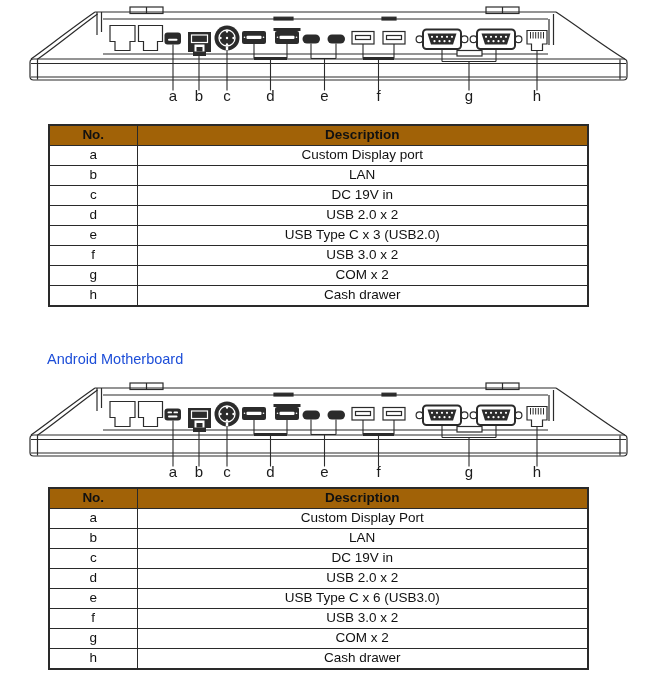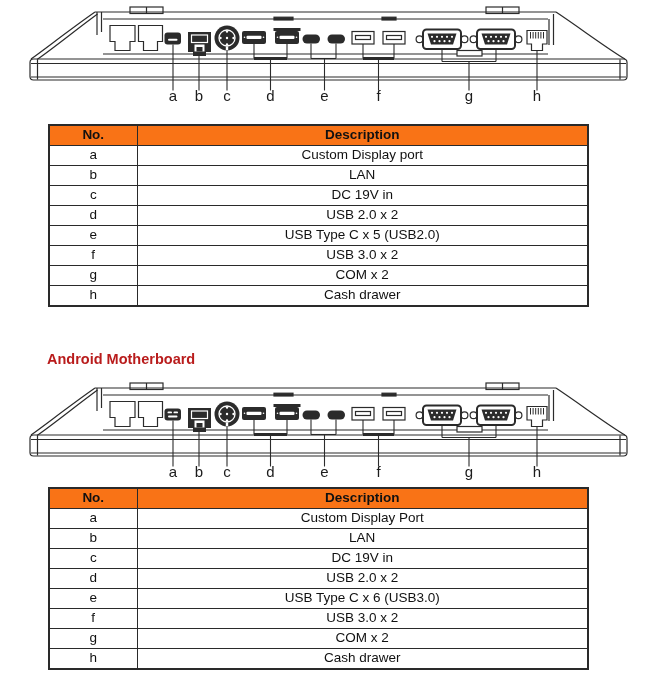--- a/index.html
+++ b/index.html
@@ -5,29 +5,29 @@
   html,body{margin:0;padding:0;background:#fff;}
   body{width:646px;height:686px;font-family:"Liberation Sans",sans-serif;}
   #page{position:relative;width:646px;height:686px;background:#fff;overflow:hidden;}
 
   .diagram{position:absolute;left:0;width:646px;height:105px;}
   #diagram1{top:2px;}
   #diagram2{top:378px;}
 
   .diagram text{font-family:"Liberation Sans",sans-serif;font-size:15px;fill:#1c1c1c;}
 
-  .section-heading{position:absolute;left:47px;top:351px;font-size:14.5px;font-weight:bold;color:#b91c1c;}
+  .section-heading{position:absolute;left:47px;top:351px;font-size:14.5px;font-weight:normal;color:#1d4ed8;}
 
   table.desc-table{position:absolute;left:48px;width:541px;border-collapse:collapse;
     table-layout:fixed;font-size:13.5px;color:#111;border:2px solid #2a2a2a;}
   #table1{top:124px;}
   #table2{top:487px;}
   .desc-table th,.desc-table td{border:1px solid #2a2a2a;height:19px;padding:0;
     text-align:center;vertical-align:middle;line-height:1.1;}
-  .desc-table th{background:#f97316;font-weight:bold;font-size:13.5px;}
+  .desc-table th{background:#a16207;font-weight:bold;font-size:13.5px;}
 </style>
 </head>
 <body>
 
 <div id="page">
 
   <svg id="diagram1" class="diagram" viewBox="0 0 646 105">
     <g stroke="#2b2b2b" stroke-width="1.2" fill="none">
       <path d="M95,10 H556"></path>
       <path d="M95,10 C72,26 45,47 31,57"></path>
@@ -205,21 +205,21 @@
       <tr>
           <td>c</td>
           <td>DC 19V in</td>
         </tr>
       <tr>
           <td>d</td>
           <td>USB 2.0 x 2</td>
         </tr>
       <tr>
           <td>e</td>
-          <td>USB Type C x 5 (USB2.0)</td>
+          <td>USB Type C x 3 (USB2.0)</td>
         </tr>
       <tr>
           <td>f</td>
           <td>USB 3.0 x 2</td>
         </tr>
       <tr>
           <td>g</td>
           <td>COM x 2</td>
         </tr>
       <tr>

